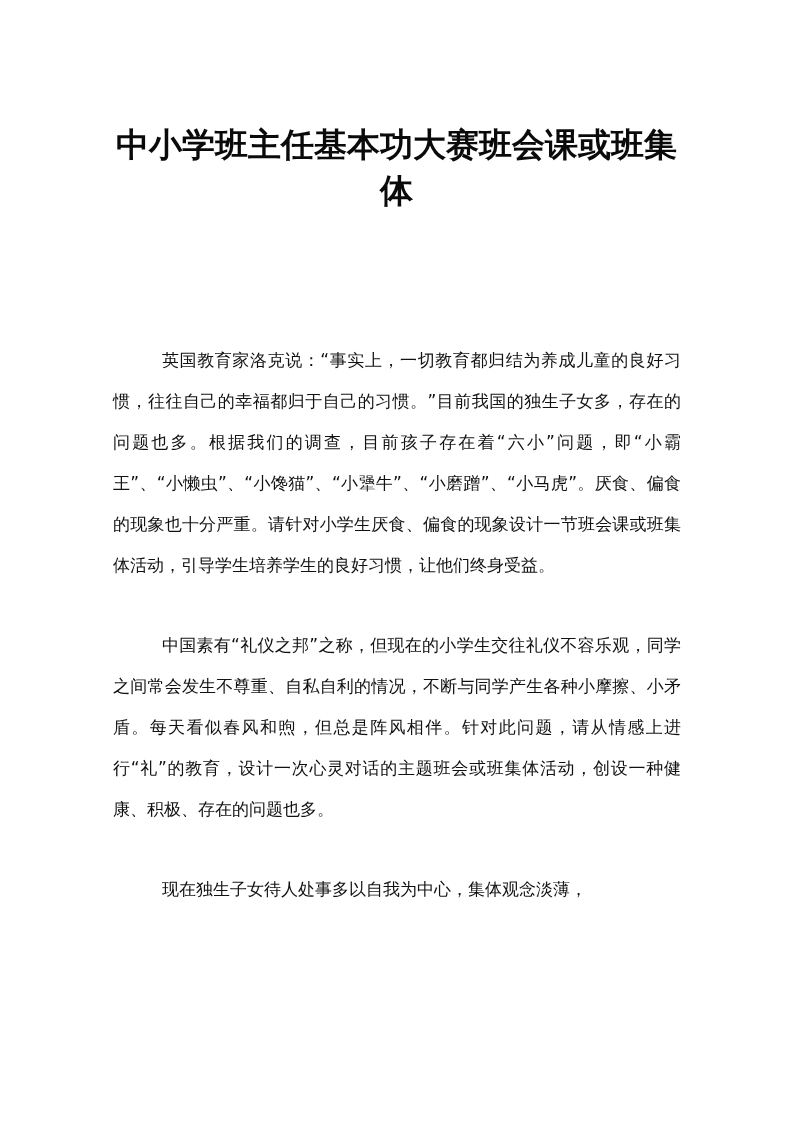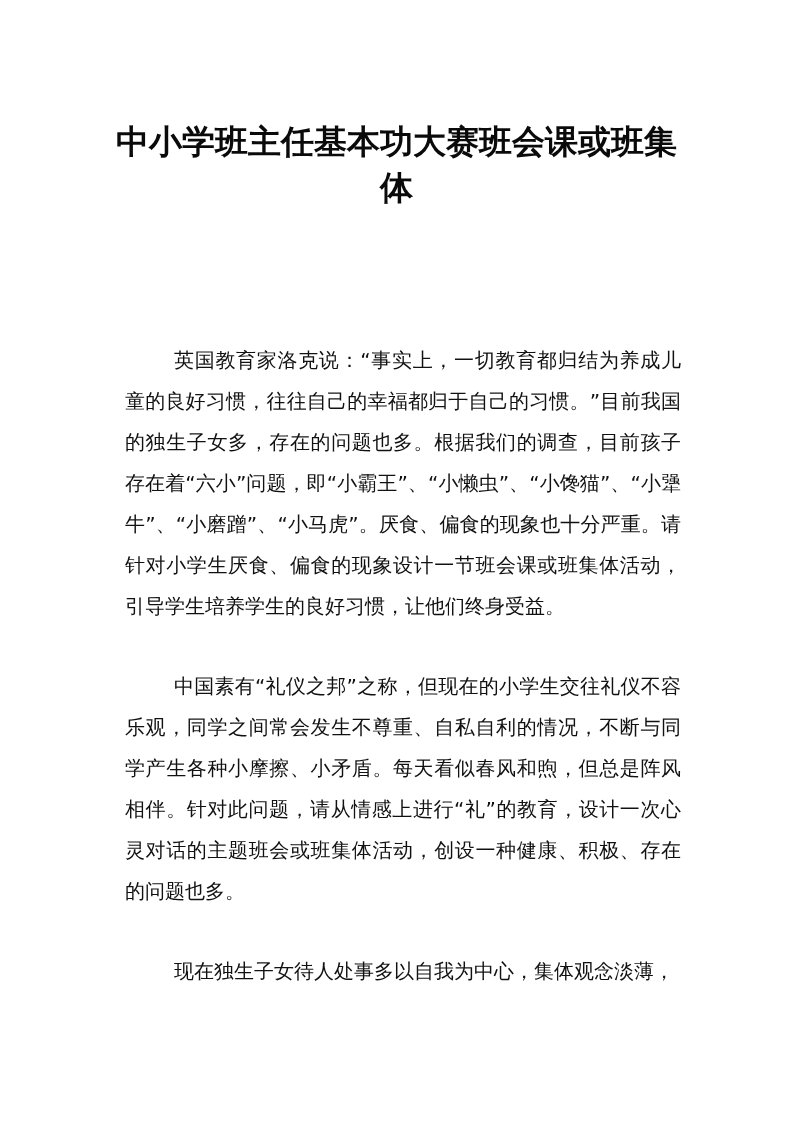--- a/index.html
+++ b/index.html
@@ -35,38 +35,37 @@
     font-weight: bold;
     line-height: 46px;
     letter-spacing: 0px;
     color: #0a0a0a;
   }
   .doc-title .title-line {
     display: block;
   }
   .doc-title .title-line-1 {
     margin-bottom: 56px;
-    font-family: Liberation Mono, monospace;
   }
 
   
   .body-block {
     position: absolute;
     left: 113px;
     top: 340px;
     width: 568px;
   }
 
   .para {
-    font-size: 20px;
+    font-size: 17px;
     line-height: 41px;
     text-align: justify;
     text-align-last: left;
     text-indent: 49px;
-    margin: 0 0 39px 12px;
+    margin: 0 0 39px 0;
     color: #111111;
     word-break: break-all;
     letter-spacing: 0px;
   }
   .para:last-child {
     margin-bottom: 0;
   }
 </style>
 </head>
 <body>

